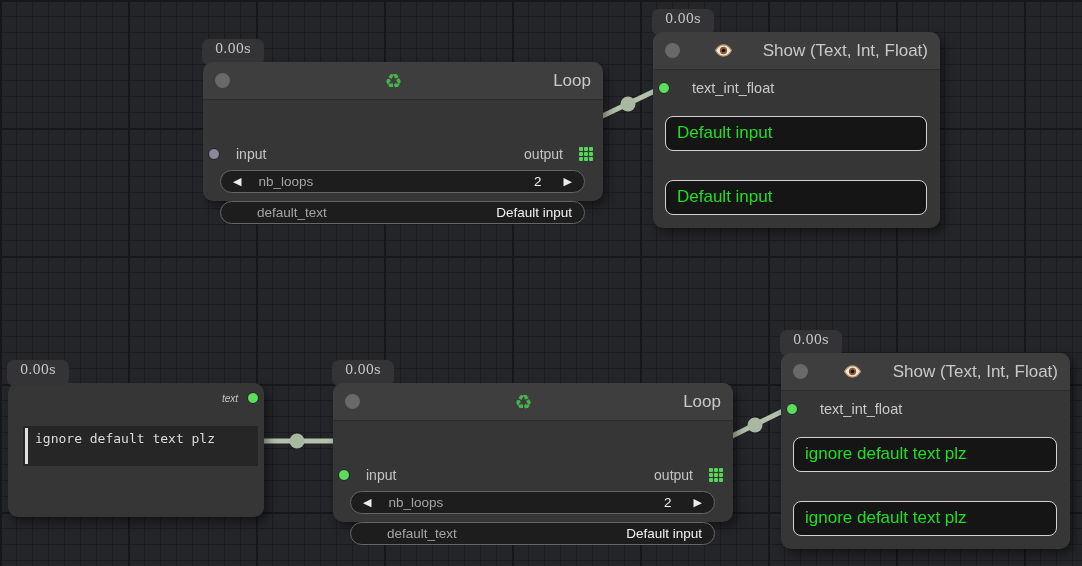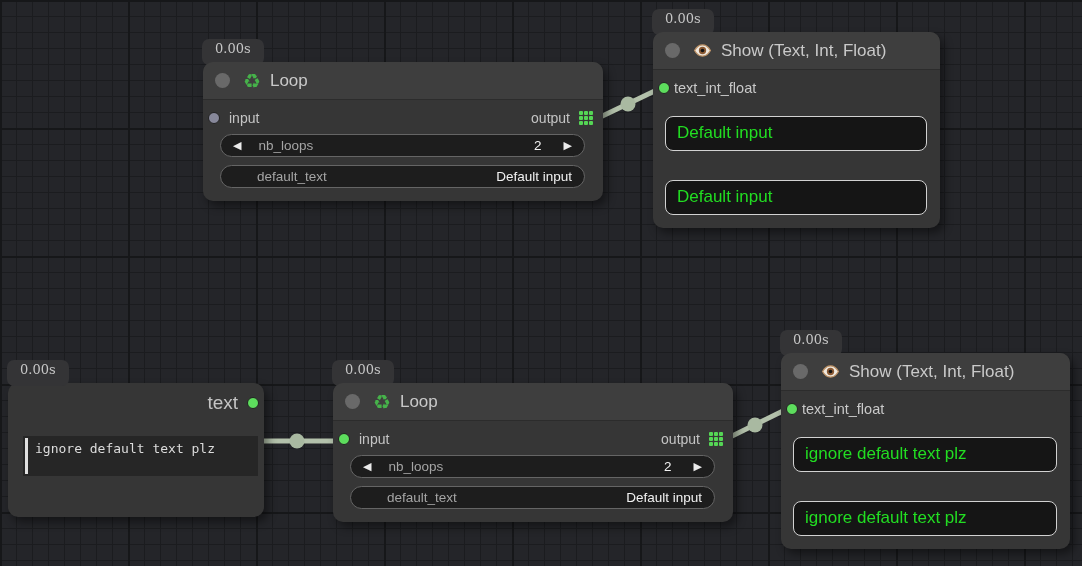--- a/index.html
+++ b/index.html
@@ -24,56 +24,56 @@
     box-shadow:4px 5px 10px rgba(0,0,0,0.45); color:#c9c9c9;
   }
   .badge {
     position:absolute; top:-23px; left:-1px; height:26px; padding:2px 13px 0 13px;
     background:#343436; border-radius:7px; z-index:-1;
     font-family:"DejaVu Serif", serif; font-size:13px; color:#c6c6c6;
   }
   .header {
     height:38px; background:#3e3e3e; border-radius:10px 10px 0 0;
     border-bottom:1px solid #2c2c2c; display:flex; align-items:center; padding:0 12px;
-    font-size:17px; color:#c9c9c9; white-space:nowrap;
+    font-size:17px; color:#c9c9c9; white-space:nowrap;justify-content:space-between;
   }
   .hdot { width:15px; height:15px; border-radius:50%; background:#696969; margin-right:13px; flex:none; }
   .hicon { margin-right:9px; flex:none; display:flex; align-items:center; }
   .recycle { color:#46b24a; font-size:20px; line-height:1; }
 
   .dot { width:12px; height:12px; border-radius:50%; flex:none; border:1px solid #222; }
   .dot.green { background:#5ddd5d; }
   .dot.gray  { background:#87889a; }
 
   .io-row { display:flex; justify-content:space-between; align-items:center; padding:10px 10px 0 5px; font-size:14px; color:#c4c4c4; }
-  .io-left, .io-right { display:flex; align-items:center; gap:9px; }
+  .io-left, .io-right { display:flex; align-items:center; gap:16px;margin-top:36px; }
   .grid-icon { display:grid; grid-template-columns:repeat(3,4px); grid-auto-rows:4px; gap:1px; }
   .grid-icon i { background:#55d655; border-radius:1px; }
 
   .pill {
     height:23px; margin:8px 18px 0 17px; padding:0 12px;
     border:1px solid #656565; border-radius:12px; background:#1d1d1d;
     display:flex; align-items:center; font-size:13.5px;
   }
   .pill:first-of-type { margin-top:13px; }
   .arrow { color:#ececec; font-size:11px; line-height:1; }
   .pill-label { color:#a5a5a5; margin-left:17px; }
   .pill .dt-label { margin-left:24px; }
   .pill-value { color:#f2f2f2; margin-left:auto; }
   .pill-value.stepped { margin-right:22px; }
 
-  .in-row { display:flex; align-items:center; gap:4px; padding:10px 10px 0 5px; font-size:14.5px; color:#c9c9c9; }
+  .in-row { display:flex; align-items:center; gap:22px; padding:10px 10px 0 5px; font-size:14.5px; color:#c9c9c9; }
   .show-box {
     margin:20px 13px 0 12px; height:35px; padding:6px 11px;
     border:1px solid #d2d2d2; border-radius:8px; background:#151515;
     color:#22dd22; font-size:17px; overflow:hidden; white-space:nowrap;
   }
   .show-box + .show-box { margin-top:29px; }
 
-  .out-row { display:flex; justify-content:flex-end; align-items:center; gap:9px; padding:9px 5px 0 0; font-size:19px; color:#c4c4c4; }
+  .out-row { display:flex; justify-content:flex-end; align-items:center; gap:9px; padding:9px 5px 0 0; font-size:10px; color:#c4c4c4;font-style:italic; }
   .textarea {
     position:relative; margin:22px 6px 0 15px; height:40px; background:#262626;
     padding:5px 6px 0 12px; font-family:"DejaVu Sans Mono", monospace;
     font-size:13px; color:#dcdcdc; white-space:nowrap; overflow:hidden;
   }
   .cursor-bar { position:absolute; left:2px; top:2px; bottom:2px; width:3px; background:#e0e0e0; }
 </style>
 </head>
 <body>
 

